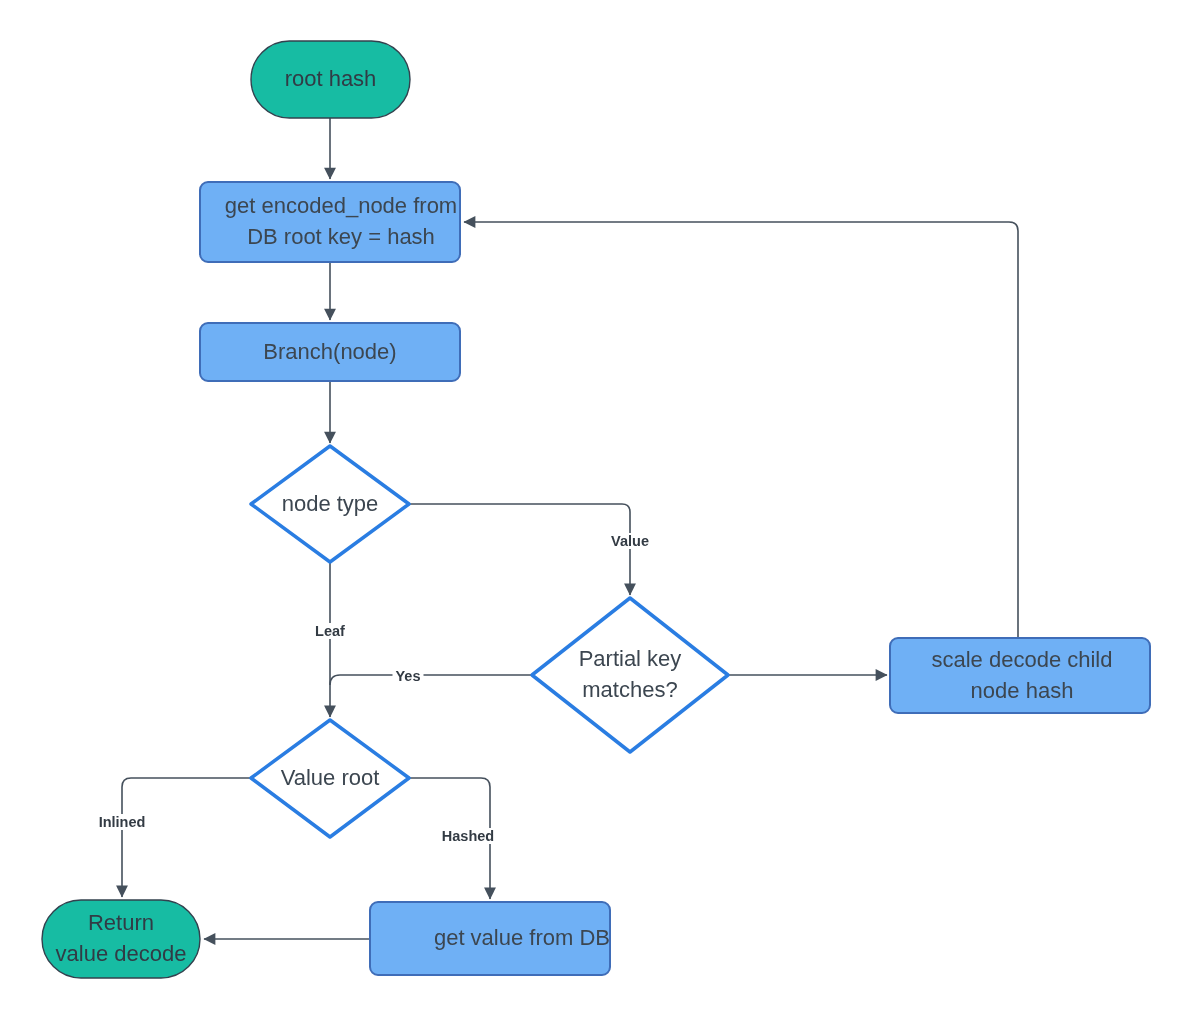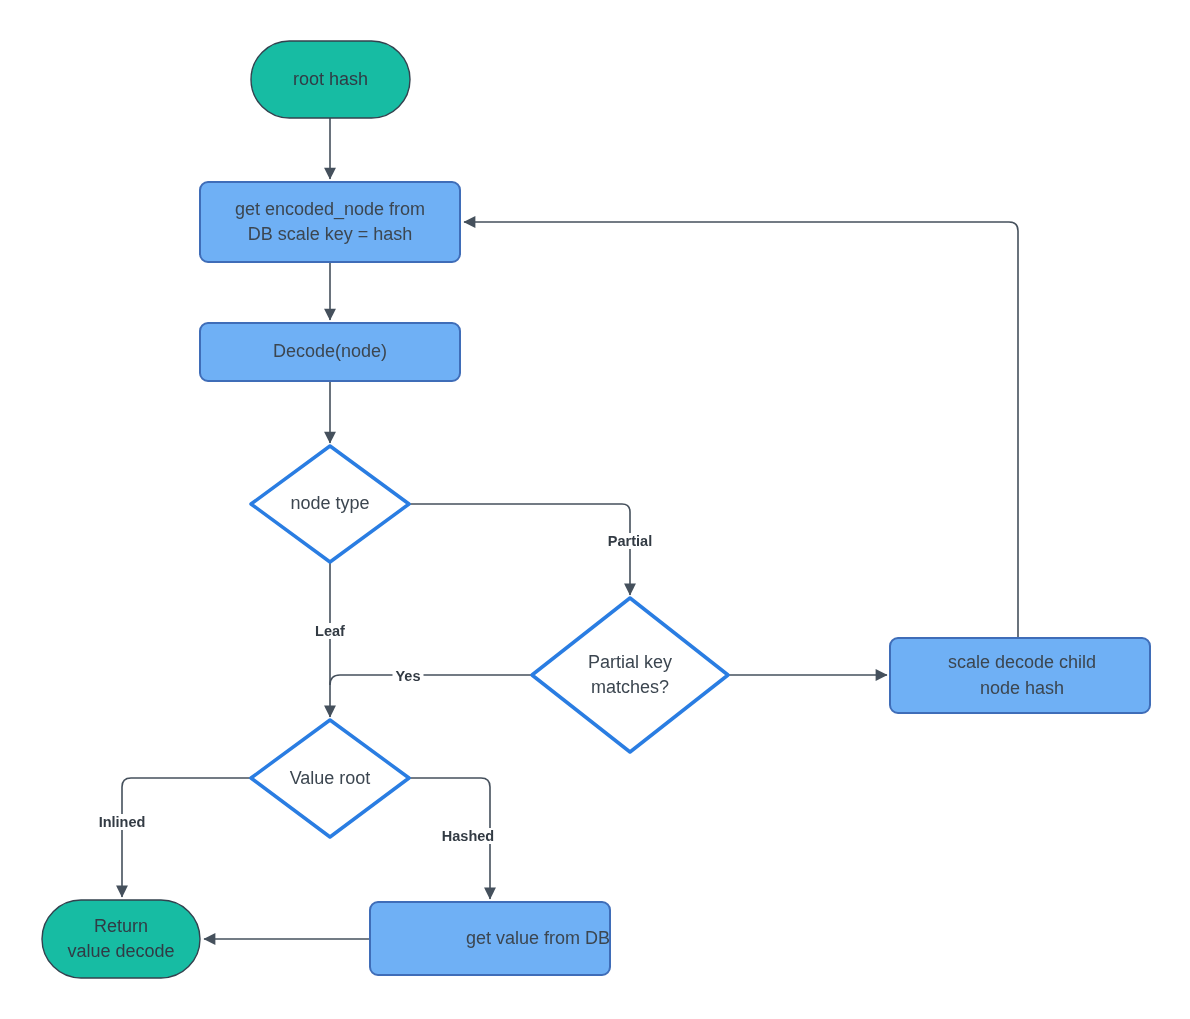--- a/index.html
+++ b/index.html
@@ -12,21 +12,21 @@
   html,body{margin:0;padding:0;background:var(--canvas-bg);}
   body{font-family:"Liberation Sans", sans-serif;}
   .canvas{position:relative;width:1190px;height:1019px;background:var(--canvas-bg);overflow:hidden;}
   .canvas svg{position:absolute;left:0;top:0;}
   .edge{fill:none;stroke:var(--line);stroke-width:1.6;}
   .shape-terminal{fill:var(--terminal-fill);stroke:var(--terminal-border);stroke-width:1.4;}
   .shape-process{fill:var(--process-fill);stroke:var(--process-border);stroke-width:2;}
   .shape-decision{fill:var(--decision-fill);stroke:var(--decision-border);stroke-width:3.5;stroke-linejoin:round;}
   .node-label{
     position:absolute;display:flex;flex-direction:column;align-items:center;justify-content:center;
-    text-align:center;font-size:18px;line-height:1.4;color:var(--node-text);pointer-events:none;
+    text-align:center;font-size:22px;line-height:1.4;color:var(--node-text);pointer-events:none;
   }
   .node-label.on-terminal{color:#313b45;}
   .edge-label{
     position:absolute;transform:translate(-50%,-50%);font-size:14.5px;font-weight:bold;
     color:var(--label-text);background:var(--canvas-bg);padding:0 3px;white-space:nowrap;pointer-events:none;
   }
 </style>
 </head>
 <body>
 
@@ -59,27 +59,27 @@
     <rect class="shape-process" x="890" y="638" width="260" height="75" rx="8"></rect>
     <path class="shape-decision" d="M330,720 L409,778 L330,837 L251,778 Z"></path>
     <rect class="shape-process" x="370" y="902" width="240" height="73" rx="8"></rect>
     <rect class="shape-terminal" x="42" y="900" width="158" height="78" rx="39"></rect>
   </svg>
 
   <div class="node-label on-terminal" style="left:251px;top:41px;width:159px;height:77px;">
     <span>root hash</span>
   </div>
 
-  <div class="node-label" style="left:200px;top:182px;width:260px;height:80px;">
+  <div class="node-label" style="left:200px;top:182px;width:260px;height:80px;padding-left:11px;">
     <span>get encoded_node from</span>
-    <span>DB scale key = hash</span>
+    <span>DB root key = hash</span>
   </div>
 
   <div class="node-label" style="left:200px;top:323px;width:260px;height:58px;">
-    <span>Decode(node)</span>
+    <span>Branch(node)</span>
   </div>
 
   <div class="node-label" style="left:252px;top:446px;width:156px;height:116px;">
     <span>node type</span>
   </div>
 
   <div class="node-label" style="left:532px;top:598px;width:196px;height:154px;">
     <span>Partial key</span>
     <span>matches?</span>
   </div>
@@ -95,19 +95,19 @@
 
   <div class="node-label" style="left:370px;top:902px;width:240px;height:73px;align-items:flex-end;">
     <span>get value from DB</span>
   </div>
 
   <div class="node-label on-terminal" style="left:42px;top:900px;width:158px;height:78px;text-align:center;">
     <span>Return</span>
     <span>value decode</span>
   </div>
 
-  <div class="edge-label" style="left:630px;top:541px;">Partial</div>
+  <div class="edge-label" style="left:630px;top:541px;">Value</div>
   <div class="edge-label" style="left:330px;top:631px;">Leaf</div>
   <div class="edge-label" style="left:408px;top:676px;">Yes</div>
   <div class="edge-label" style="left:122px;top:822px;">Inlined</div>
   <div class="edge-label" style="left:468px;top:836px;">Hashed</div>
 
 </div>
 
 </body></html>

